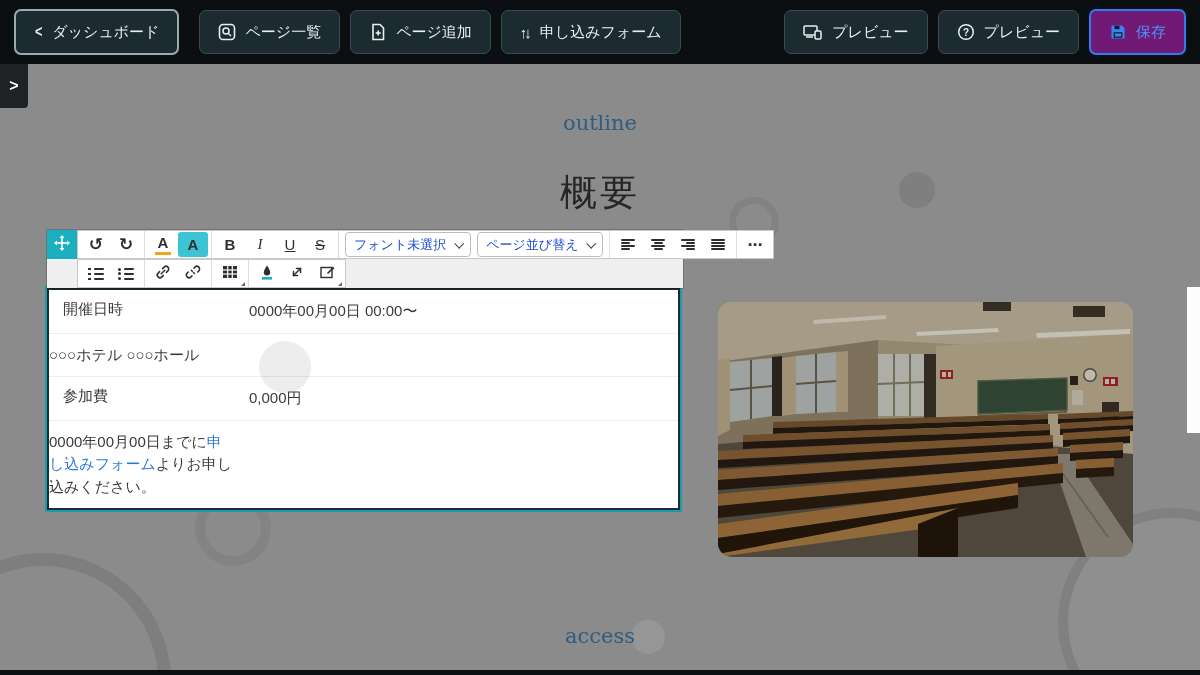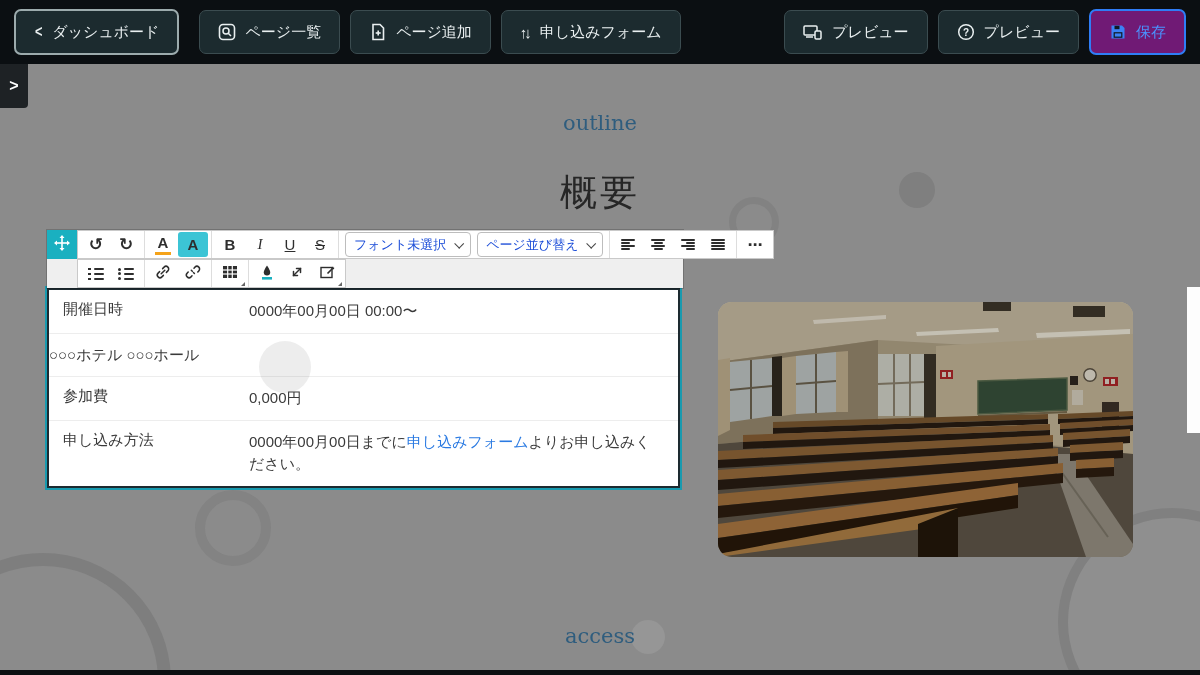--- a/index.html
+++ b/index.html
@@ -358,21 +358,20 @@
     <div class="ct-value">0000年00月00日 00:00〜</div>
   </div>
   <div class="ct-row">
     <div class="ct-value">○○○ホテル ○○○ホール</div>
   </div>
   <div class="ct-row">
     <div class="ct-label">参加費</div>
     <div class="ct-value">0,000円</div>
   </div>
   <div class="ct-row">
-    <div class="ct-label">申し込み方法</div>
     <div class="ct-value"><span>0000年00月00日までに</span><span class="ct-link">申し込みフォーム</span><span>よりお申し込みください。</span></div>
   </div>
 </div>
 <div class="deco on-table"></div>
 
 <div class="classroom">
   <svg width="415" height="255" viewBox="0 0 415 255">
     <rect x="0" y="0" width="415" height="255" fill="#b5a98e"></rect>
 
     <polygon points="0,0 415,0 415,52 160,38 0,60" fill="#cdc3ab"></polygon>

